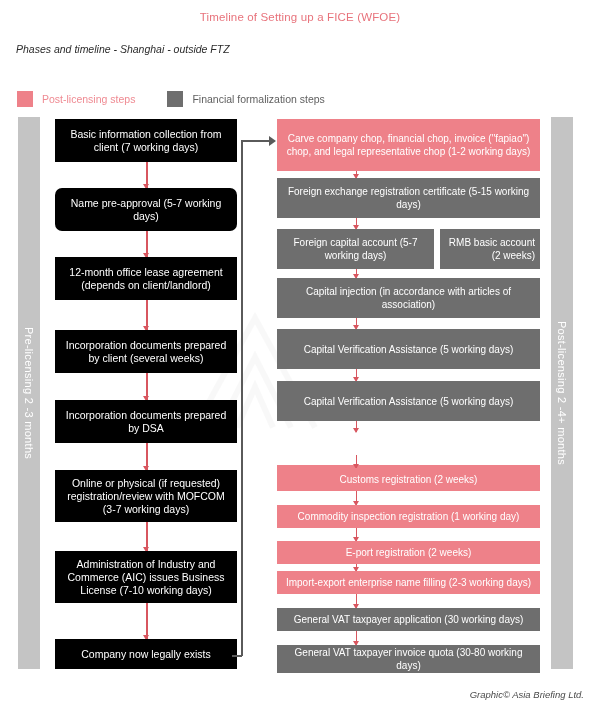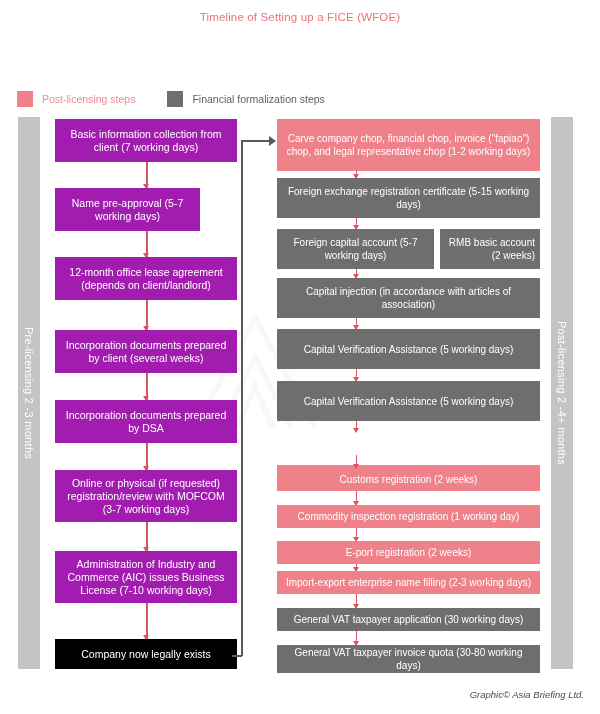--- a/index.html
+++ b/index.html
@@ -108,21 +108,21 @@
     position: absolute;
     box-sizing: border-box;
     display: flex;
     align-items: center;
     justify-content: center;
     text-align: center;
     color: #ffffff;
     line-height: 13px;
     padding: 2px 5px;
   }
-  .box.red   { background: #a21caf; }
+  .box.red   { background: #000000; }
   .box.pink  { background: #ee8189; }
   .box.gray  { background: #6e6e6e; }
   .box.black { background: #000000; }
 
   .col-left .box  { font-size: 10.5px; }
   .col-right .box { font-size: 10px; }
 
   
   .arrow {
     position: absolute;
@@ -169,20 +169,21 @@
     font-style: italic;
     color: #4a4a4a;
   }
 </style>
 </head>
 <body>
 
 <div class="title">Timeline of Setting up a FICE (WFOE)</div>
 
 <div class="subtitle-block">
+  <div class="sub-italic">Phases and timeline - Shanghai - outside FTZ</div>
 </div>
 
 <div class="legend" id="legend">
     <div class="legend-item">
       <div class="legend-swatch" style="background: rgb(238, 129, 137);"></div>
       <div class="legend-label pink-txt">Post-licensing steps</div>
     </div>
     <div class="legend-item">
       <div class="legend-swatch" style="background: rgb(110, 110, 110);"></div>
       <div class="legend-label gray-txt">Financial formalization steps</div>
@@ -207,21 +208,21 @@
 </div>
 
 <div class="col-left" id="col-left">
     <div class="box red" style="left: 55px; top: 119px; width: 182px; height: 43px;">
       <span>Basic information collection from client (7 working days)</span>
     </div>
     <div class="arrow red" style="left: 146px; top: 162px; height: 26px;">
       <div class="shaft"></div>
       <div class="head"></div>
     </div>
-    <div class="box red" style="left: 55px; top: 188px; width: 145px; height: 43px;">
+    <div class="box red" style="left: 55px; top: 188px; width: 182px; height: 43px; border-radius: 7px;">
       <span>Name pre-approval (5-7 working days)</span>
     </div>
     <div class="arrow red" style="left: 146px; top: 231px; height: 26px;">
       <div class="shaft"></div>
       <div class="head"></div>
     </div>
     <div class="box red" style="left: 55px; top: 257px; width: 182px; height: 43px;">
       <span>12-month office lease agreement (depends on client/landlord)</span>
     </div>
     <div class="arrow red" style="left: 146px; top: 300px; height: 30px;">

